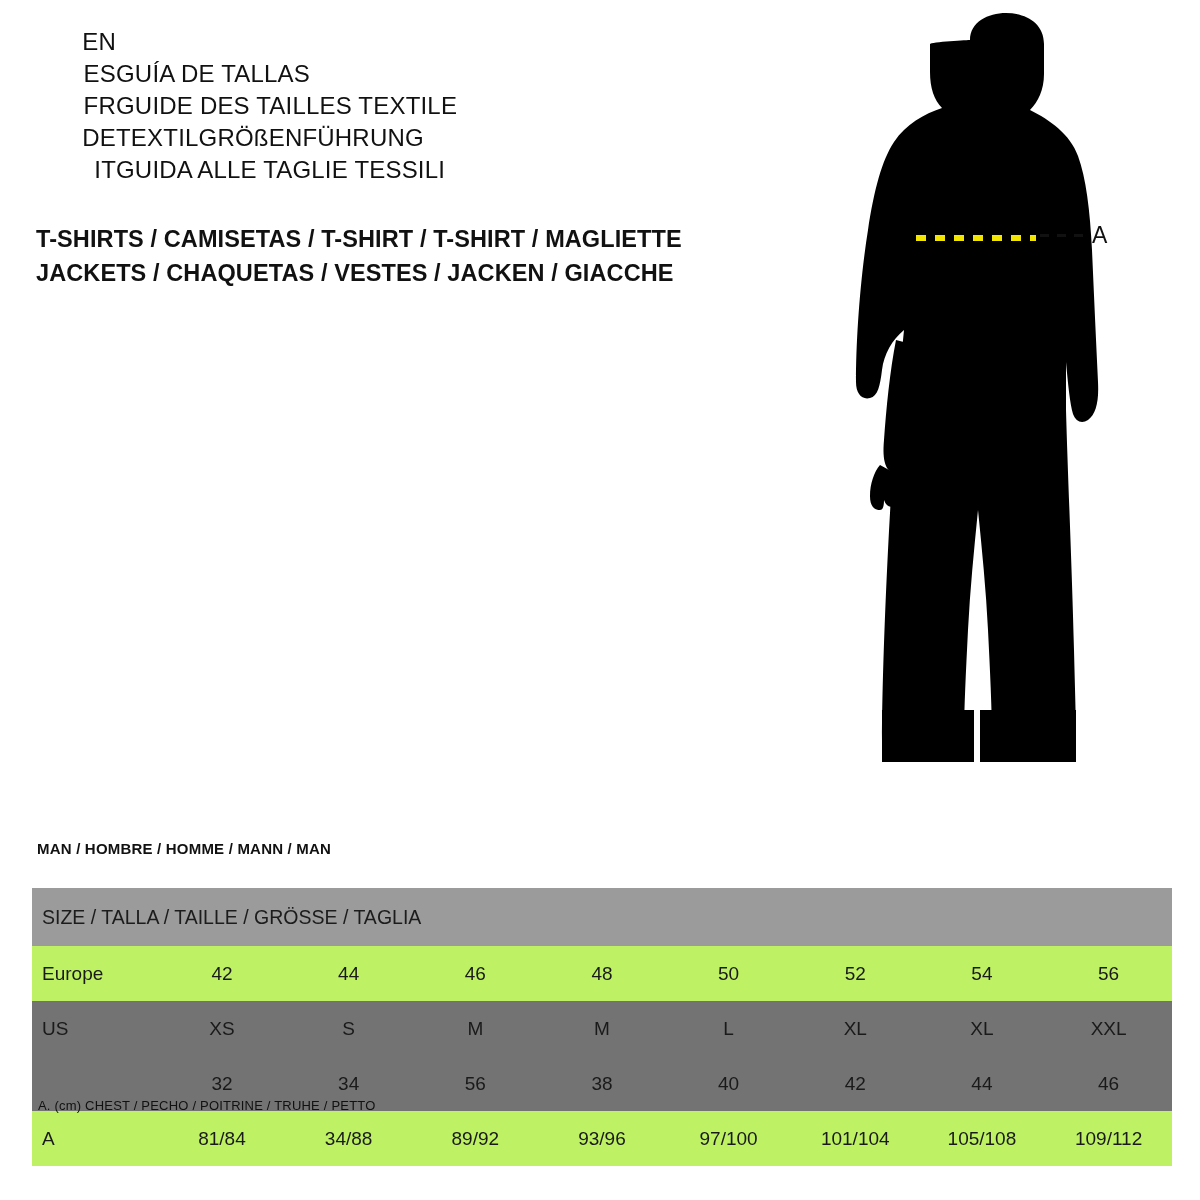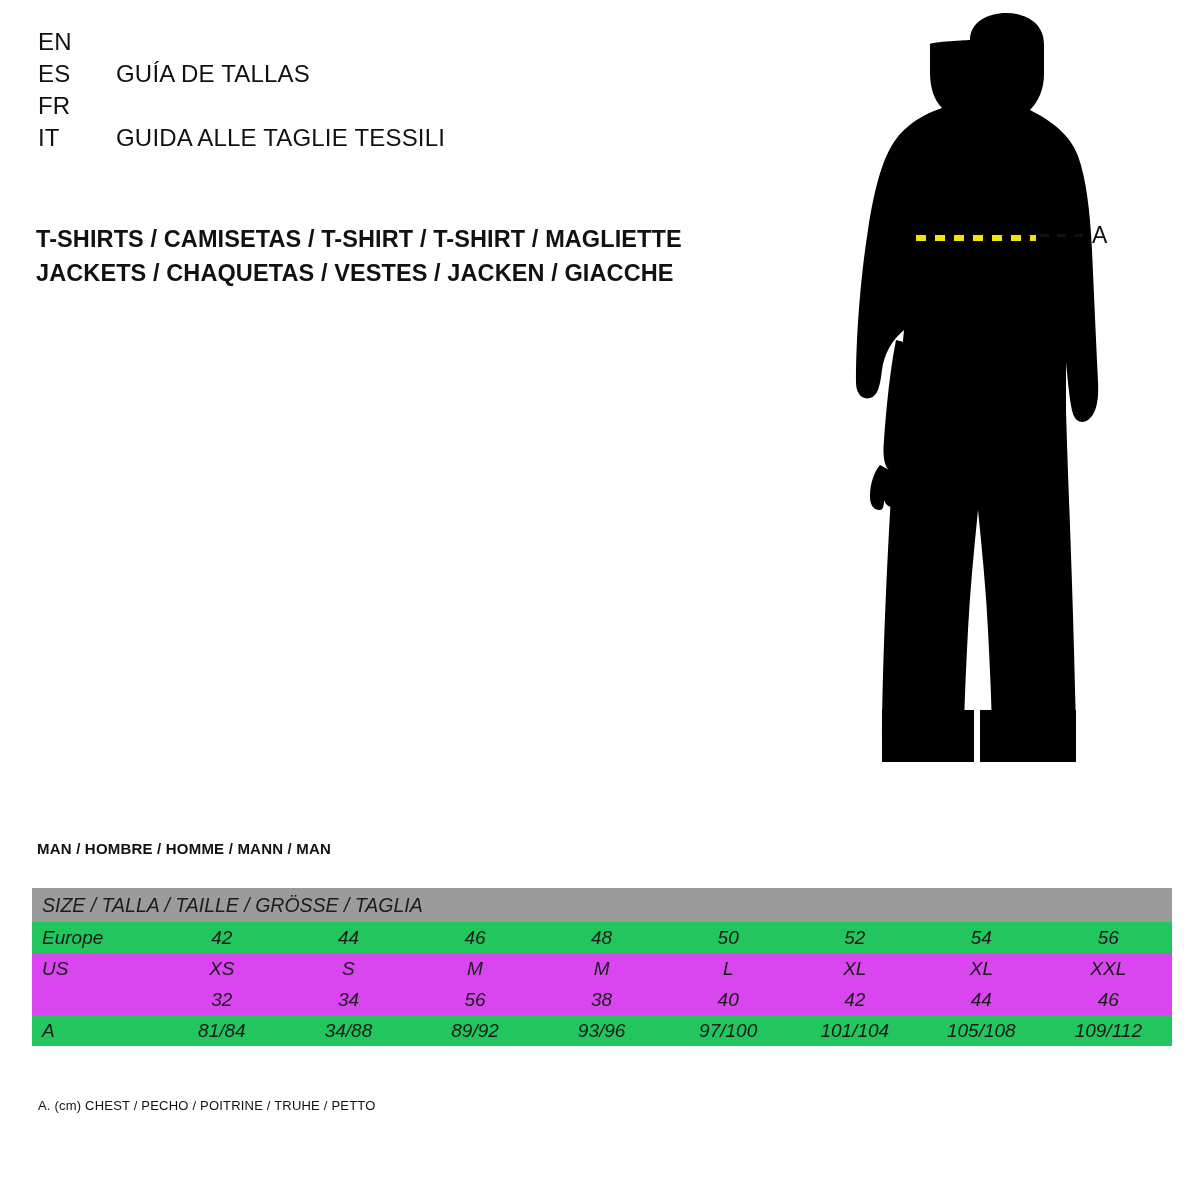--- a/index.html
+++ b/index.html
@@ -22,20 +22,21 @@
     left: 38px;
     top: 28px;
     width: 720px;
   }
   .lang-row {
     display: flex;
     align-items: baseline;
     height: 32px;
     font-size: 24px;
     letter-spacing: 0.2px;
+    text-align: right;
   }
   .lang-code {
     width: 78px;
     flex: 0 0 78px;
     color: #111;
   }
   .lang-text {
     color: #111;
     white-space: nowrap;
   }
@@ -96,44 +97,43 @@
   .size-table {
     position: absolute;
     left: 32px;
     top: 888px;
     width: 1140px;
     border-collapse: collapse;
     table-layout: fixed;
     font-size: 19px;
   }
   .size-table td {
-    padding: 0;
+    padding: 12px;
     height: 31px;
     vertical-align: middle;
     color: #1a1a1a;
-    font-style: italic;
   }
   .size-table .label-cell {
     text-align: left;
     padding-left: 10px;
     width: 168px;
   }
   .size-table .val-cell {
     text-align: center;
     width: 121px;
     margin-top: 36px;
   }
   .row-head td {
     background: #9b9b9b;
     height: 34px;
     font-size: 19.5px;
     color: #1c1c1c;
   }
-  .row-shade td { background: #d946ef; }
-  .row-plain td { background: #22c55e; }
+  .row-shade td { background: #737373; }
+  .row-plain td { background: #bef264; }
 
   .footnote {
     position: absolute;
     left: 38px;
     top: 1098px;
     font-size: 13px;
     color: #111;
     letter-spacing: 0.2px;
   }
 </style>
@@ -143,20 +143,25 @@
 <div class="lang-block">
   <div class="lang-row">
     <span class="lang-code">EN</span>
   </div>
   <div class="lang-row">
     <span class="lang-code">ES</span>
     <span class="lang-text">GUÍA DE TALLAS</span>
   </div>
   <div class="lang-row">
     <span class="lang-code">FR</span>
+    <span class="lang-text">GUIDE DES TAILLES TEXTILE</span>
+  </div>
+  <div class="lang-row">
+    <span class="lang-code">DE</span>
+    <span class="lang-text">TEXTILGRÖßENFÜHRUNG</span>
   </div>
   <div class="lang-row">
     <span class="lang-code">IT</span>
     <span class="lang-text">GUIDA ALLE TAGLIE TESSILI</span>
   </div>
 </div>
 
 <div class="category-block">
   <div class="category-line">T-SHIRTS / CAMISETAS / T-SHIRT / T-SHIRT / MAGLIETTE</div>
   <div class="category-line">JACKETS / CHAQUETAS / VESTES / JACKEN / GIACCHE</div>

